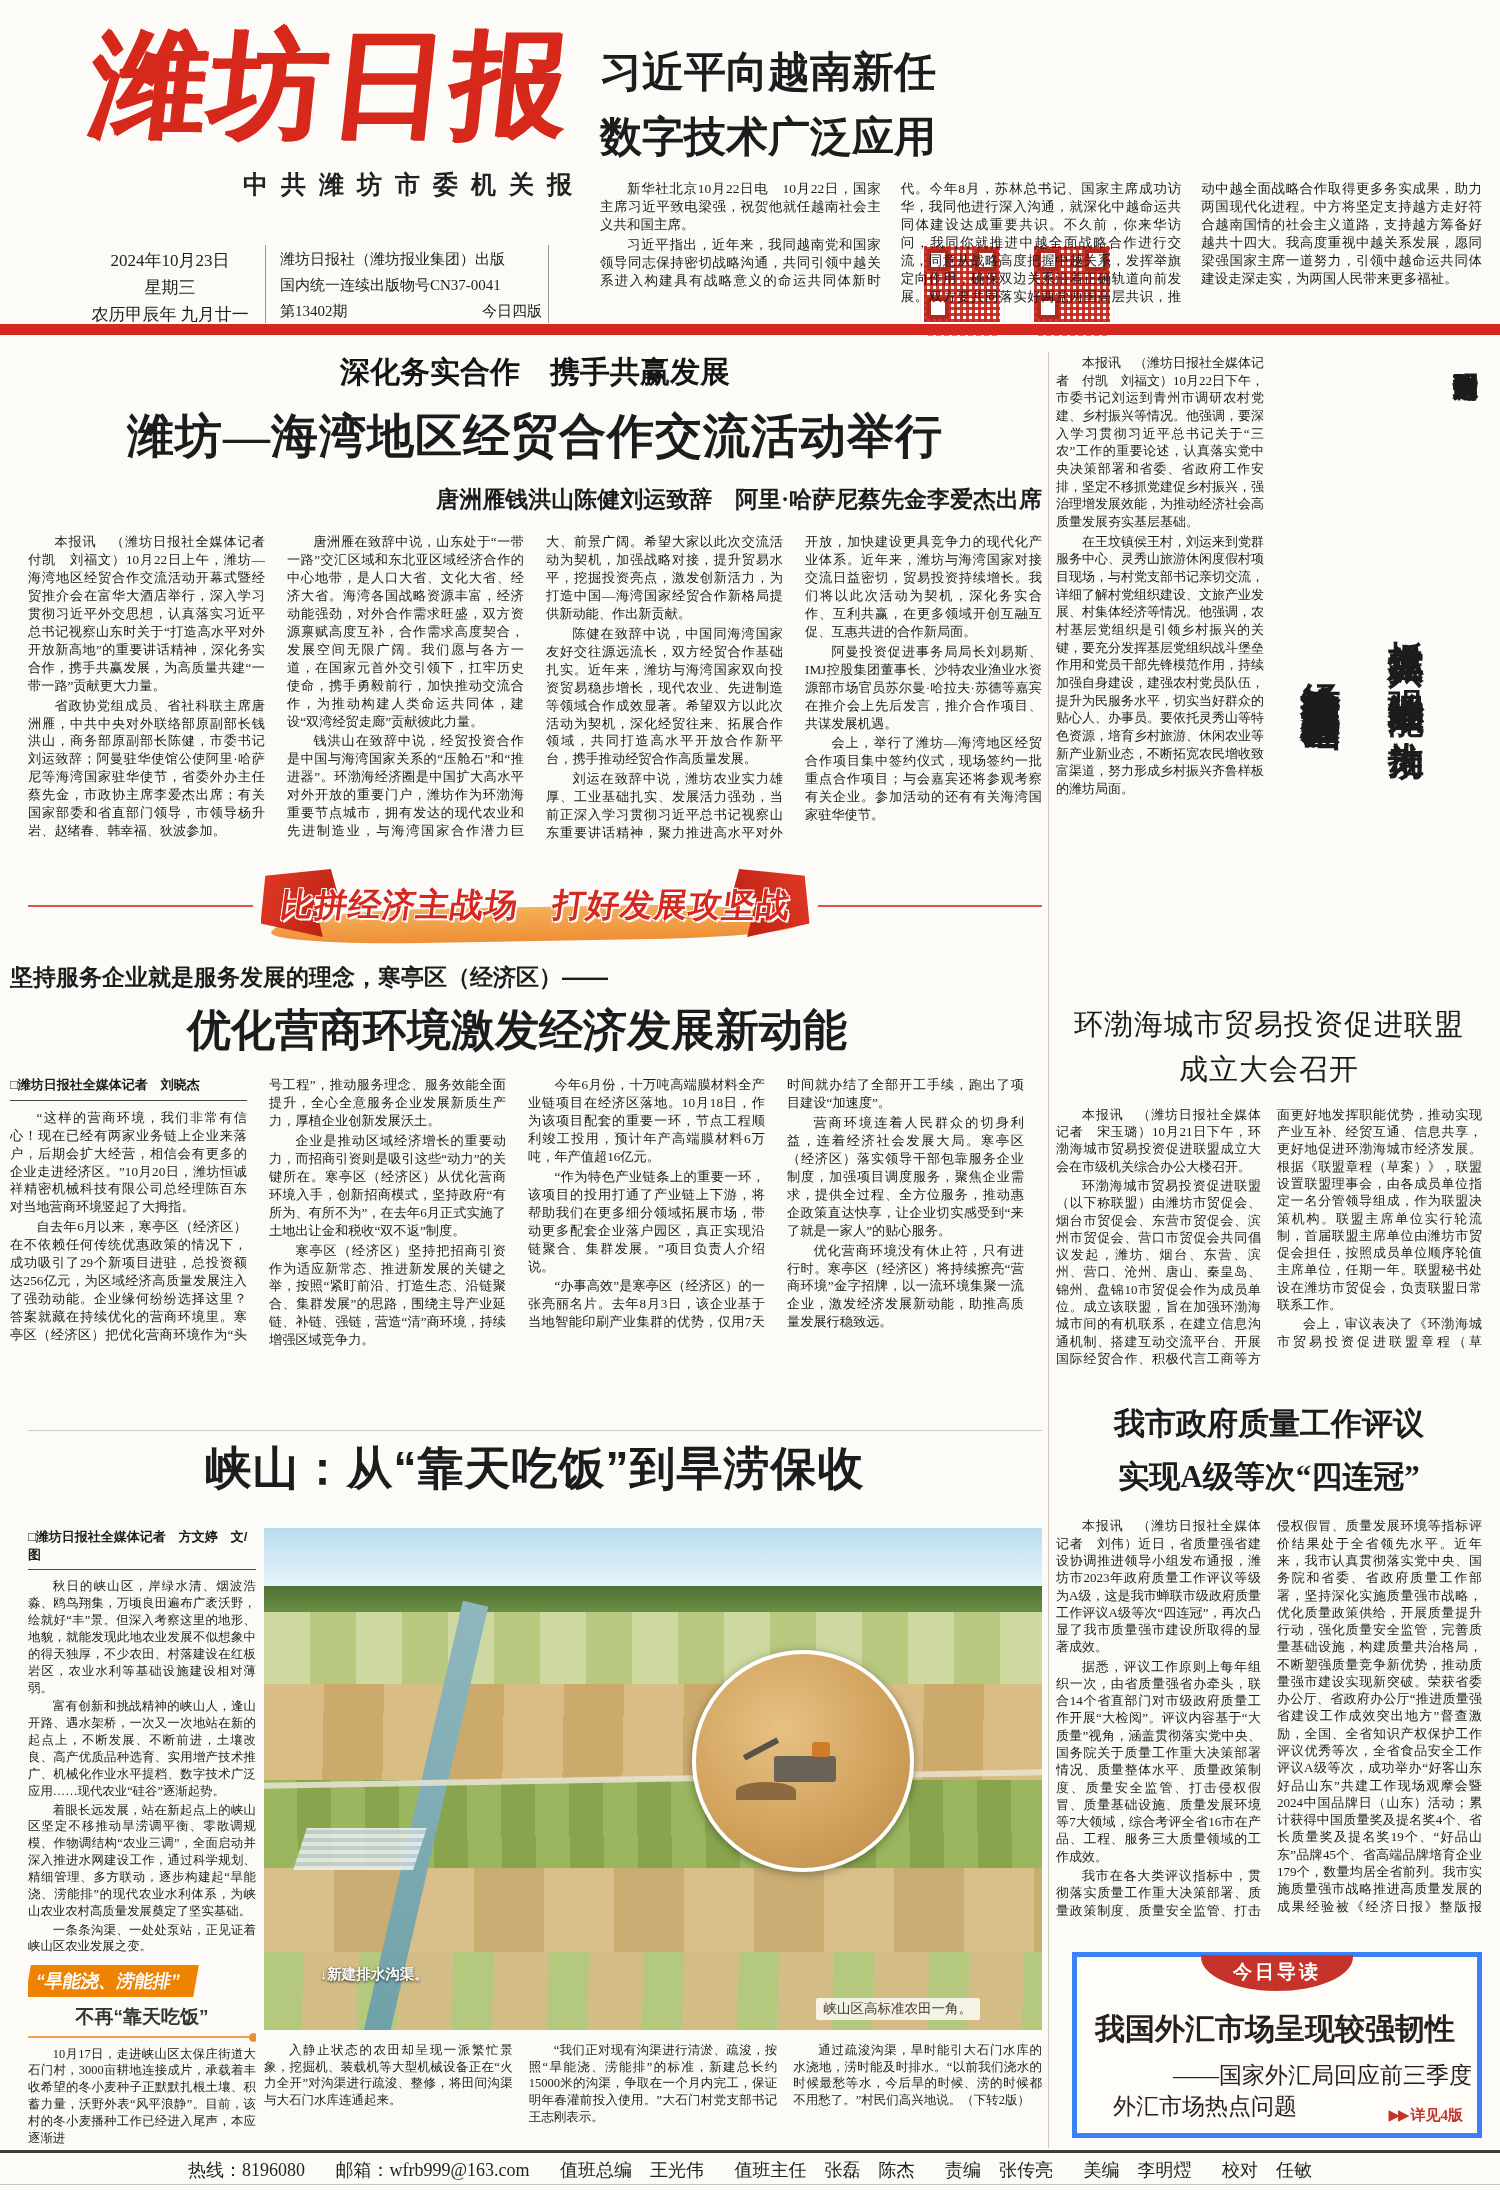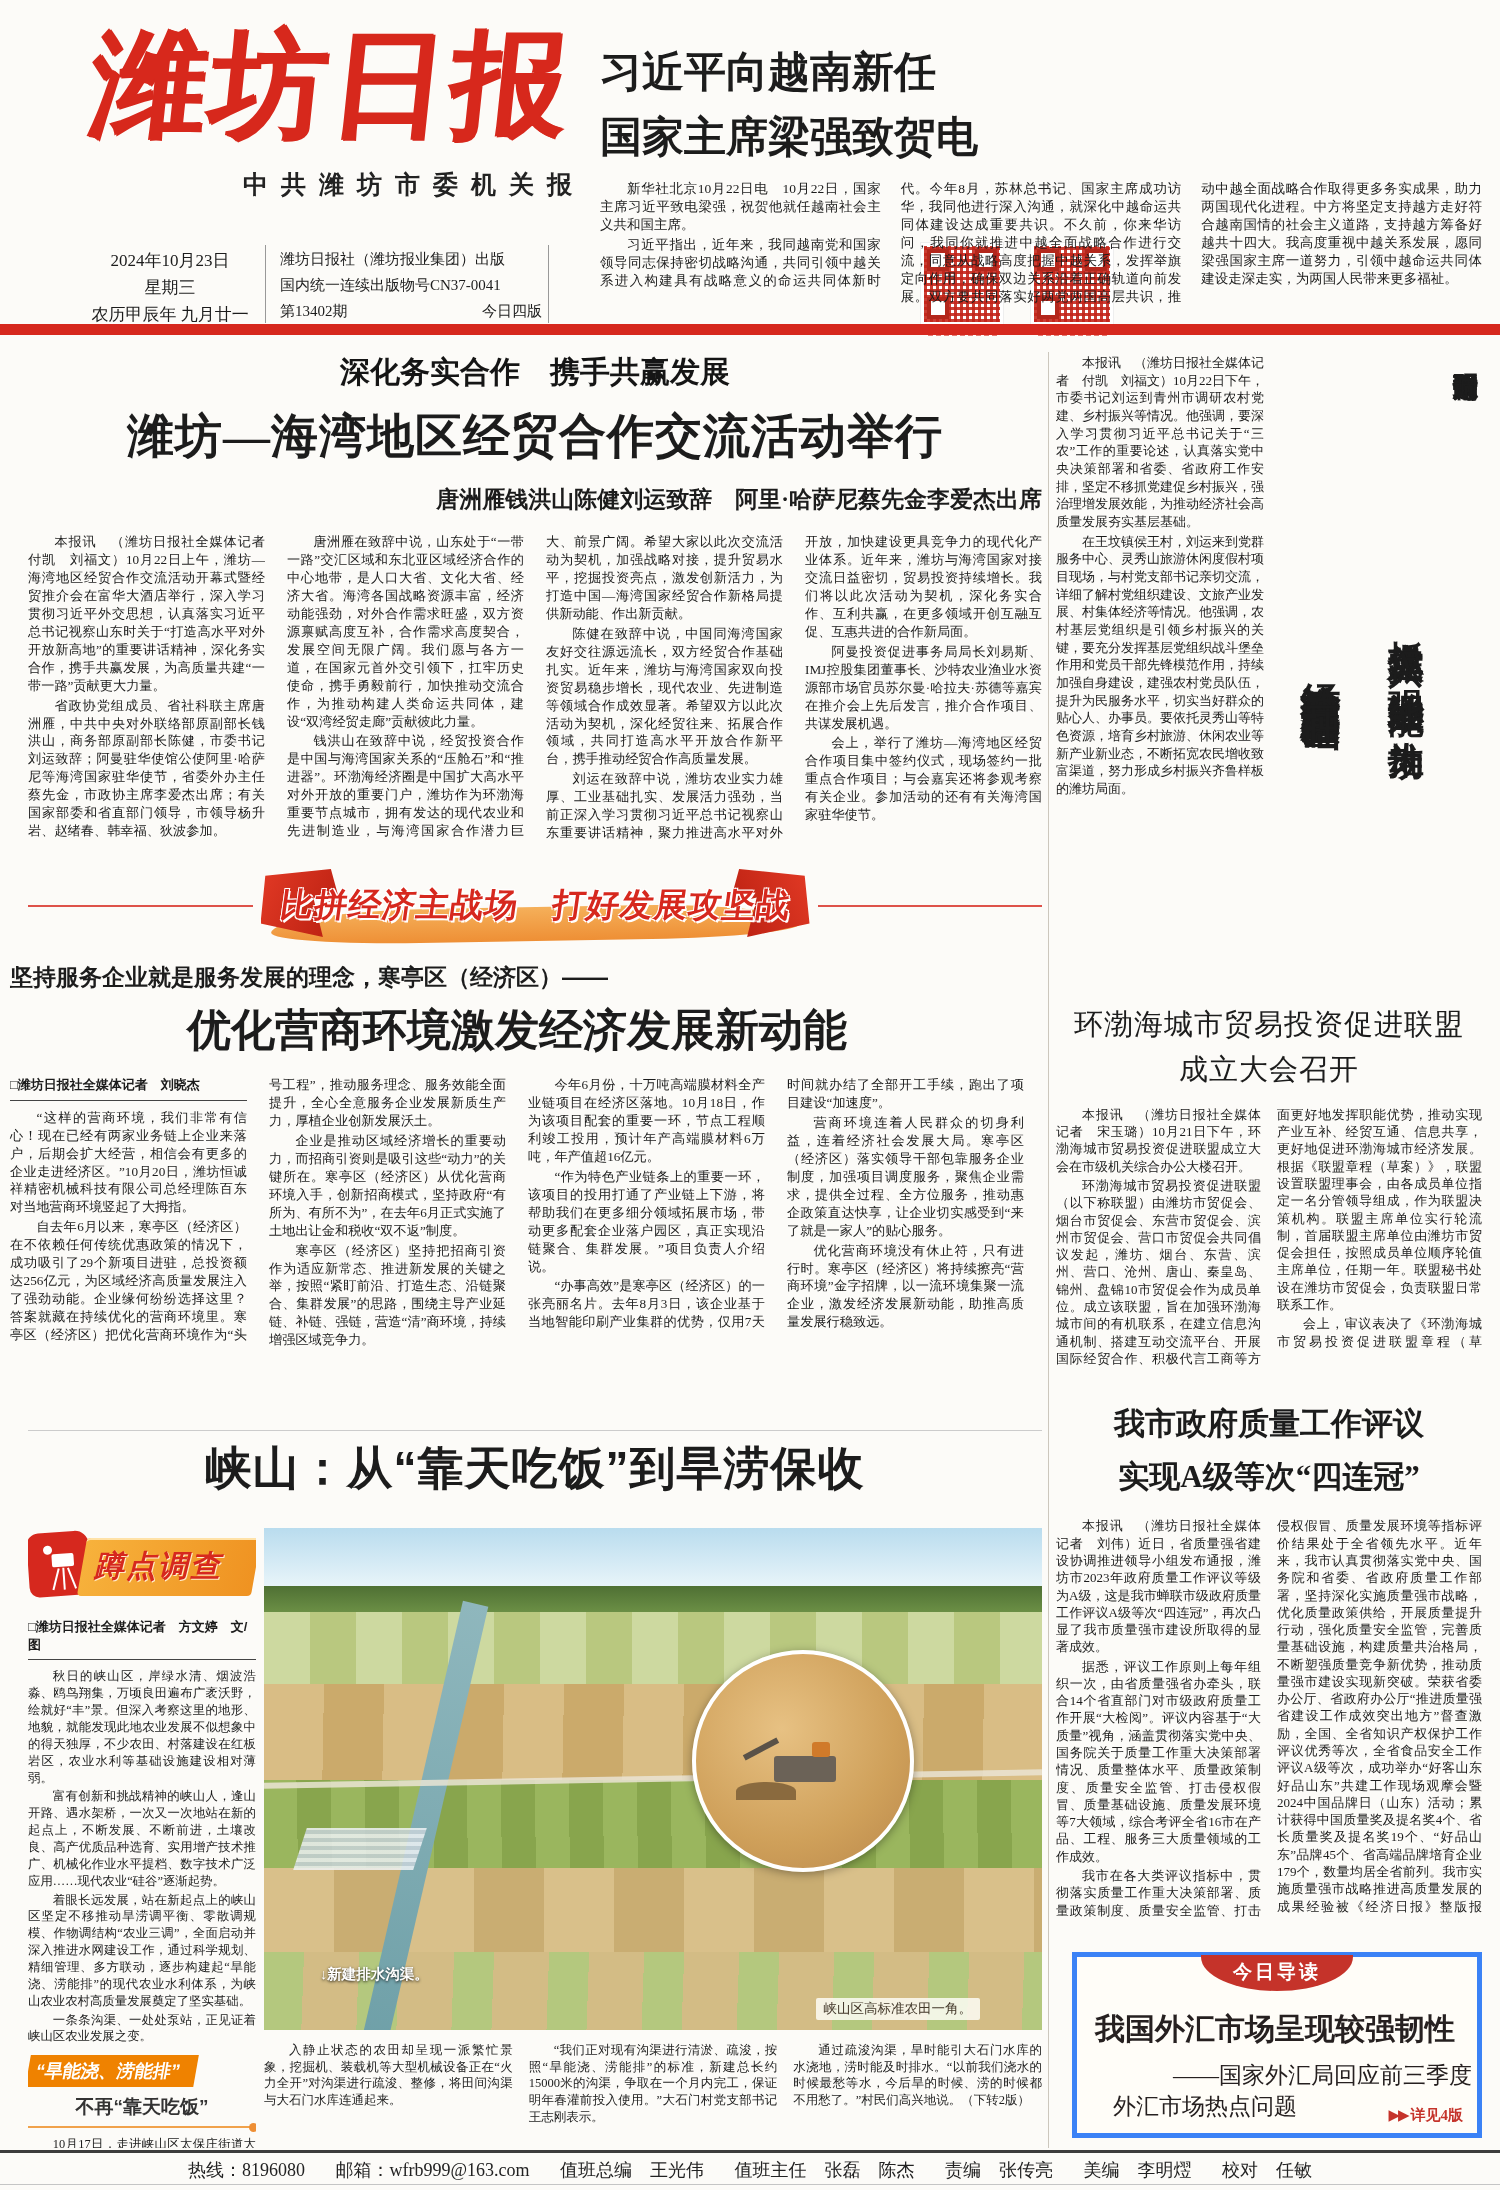--- a/index.html
+++ b/index.html
@@ -190,21 +190,21 @@
         <span class="qc"></span>
       </div>
     <div class="qr-label"></div>
   </div>
 </div>
 <div class="abs" id="red-rule"></div>
 
 <div class="abs" id="top-article">
   <h1>
     <span>习近平向越南新任</span><br>
-    <span>国家主席梁强致贺电</span>
+    <span>数字技术广泛应用</span>
   </h1>
   <div class="cols3">
     <p>新华社北京10月22日电　10月22日，国家主席习近平致电梁强，祝贺他就任越南社会主义共和国主席。</p>
     <p>习近平指出，近年来，我同越南党和国家领导同志保持密切战略沟通，共同引领中越关系进入构建具有战略意义的命运共同体新时代。今年8月，苏林总书记、国家主席成功访华，我同他进行深入沟通，就深化中越命运共同体建设达成重要共识。不久前，你来华访问，我同你就推进中越全面战略合作进行交流，同意从战略高度把握中越关系，发挥举旗定向作用，确保双边关系沿着正确轨道向前发展。双方要共同落实好两党两国高层共识，推动中越全面战略合作取得更多务实成果，助力两国现代化进程。中方将坚定支持越方走好符合越南国情的社会主义道路，支持越方筹备好越共十四大。我高度重视中越关系发展，愿同梁强国家主席一道努力，引领中越命运共同体建设走深走实，为两国人民带来更多福祉。</p>
   </div>
 </div>
 
 <div class="abs" id="sec-main">
   <div class="kicker-c sans">深化务实合作　携手共赢发展</div>
   <h2>潍坊—海湾地区经贸合作交流活动举行</h2>
@@ -290,31 +290,20 @@
   <div class="dd-more">
     <span class="tri">▶▶</span><span>详见4版</span>
   </div>
 </div>
 
 <div class="abs" id="sep-x"></div>
 <div class="abs" id="sec-xiashan">
   <h2>峡山：从“靠天吃饭”到旱涝保收</h2>
 
   <div class="xs-left">
-    <div class="dz-badge">
-      <div class="dz-red">
-        <span class="cam-head"></span>
-          <span class="cam-box"></span>
-        <span class="cam-leg1"></span>
-          <span class="cam-leg2"></span>
-          <span class="cam-leg3"></span>
-      </div>
-      <div class="dz-orange"></div>
-      <div class="dz-text">蹲点调查</div>
-    </div>
     <div class="xs-byline">□潍坊日报社全媒体记者　方文婷　文/图</div>
     <p>秋日的峡山区，岸绿水清、烟波浩淼、鸥鸟翔集，万顷良田遍布广袤沃野，绘就好“丰”景。但深入考察这里的地形、地貌，就能发现此地农业发展不似想象中的得天独厚，不少农田、村落建设在红板岩区，农业水利等基础设施建设相对薄弱。</p>
     <p>富有创新和挑战精神的峡山人，逢山开路、遇水架桥，一次又一次地站在新的起点上，不断发展、不断前进，土壤改良、高产优质品种选育、实用增产技术推广、机械化作业水平提档、数字技术广泛应用……现代农业“硅谷”逐渐起势。</p>
     <p>着眼长远发展，站在新起点上的峡山区坚定不移推动旱涝调平衡、零散调规模、作物调结构“农业三调”，全面启动并深入推进水网建设工作，通过科学规划、精细管理、多方联动，逐步构建起“旱能浇、涝能排”的现代农业水利体系，为峡山农业农村高质量发展奠定了坚实基础。</p>
     <p>一条条沟渠、一处处泵站，正见证着峡山区农业发展之变。</p>
     <div class="xs-sub">
       <span class="xs-sub1">“旱能浇、涝能排”</span>
       <div class="xs-sub2">不再“靠天吃饭”</div>
     </div>
     <p>10月17日，走进峡山区太保庄街道大石门村，3000亩耕地连接成片，承载着丰收希望的冬小麦种子正默默扎根土壤、积蓄力量，沃野外表“风平浪静”。目前，该村的冬小麦播种工作已经进入尾声，本应逐渐进</p>

